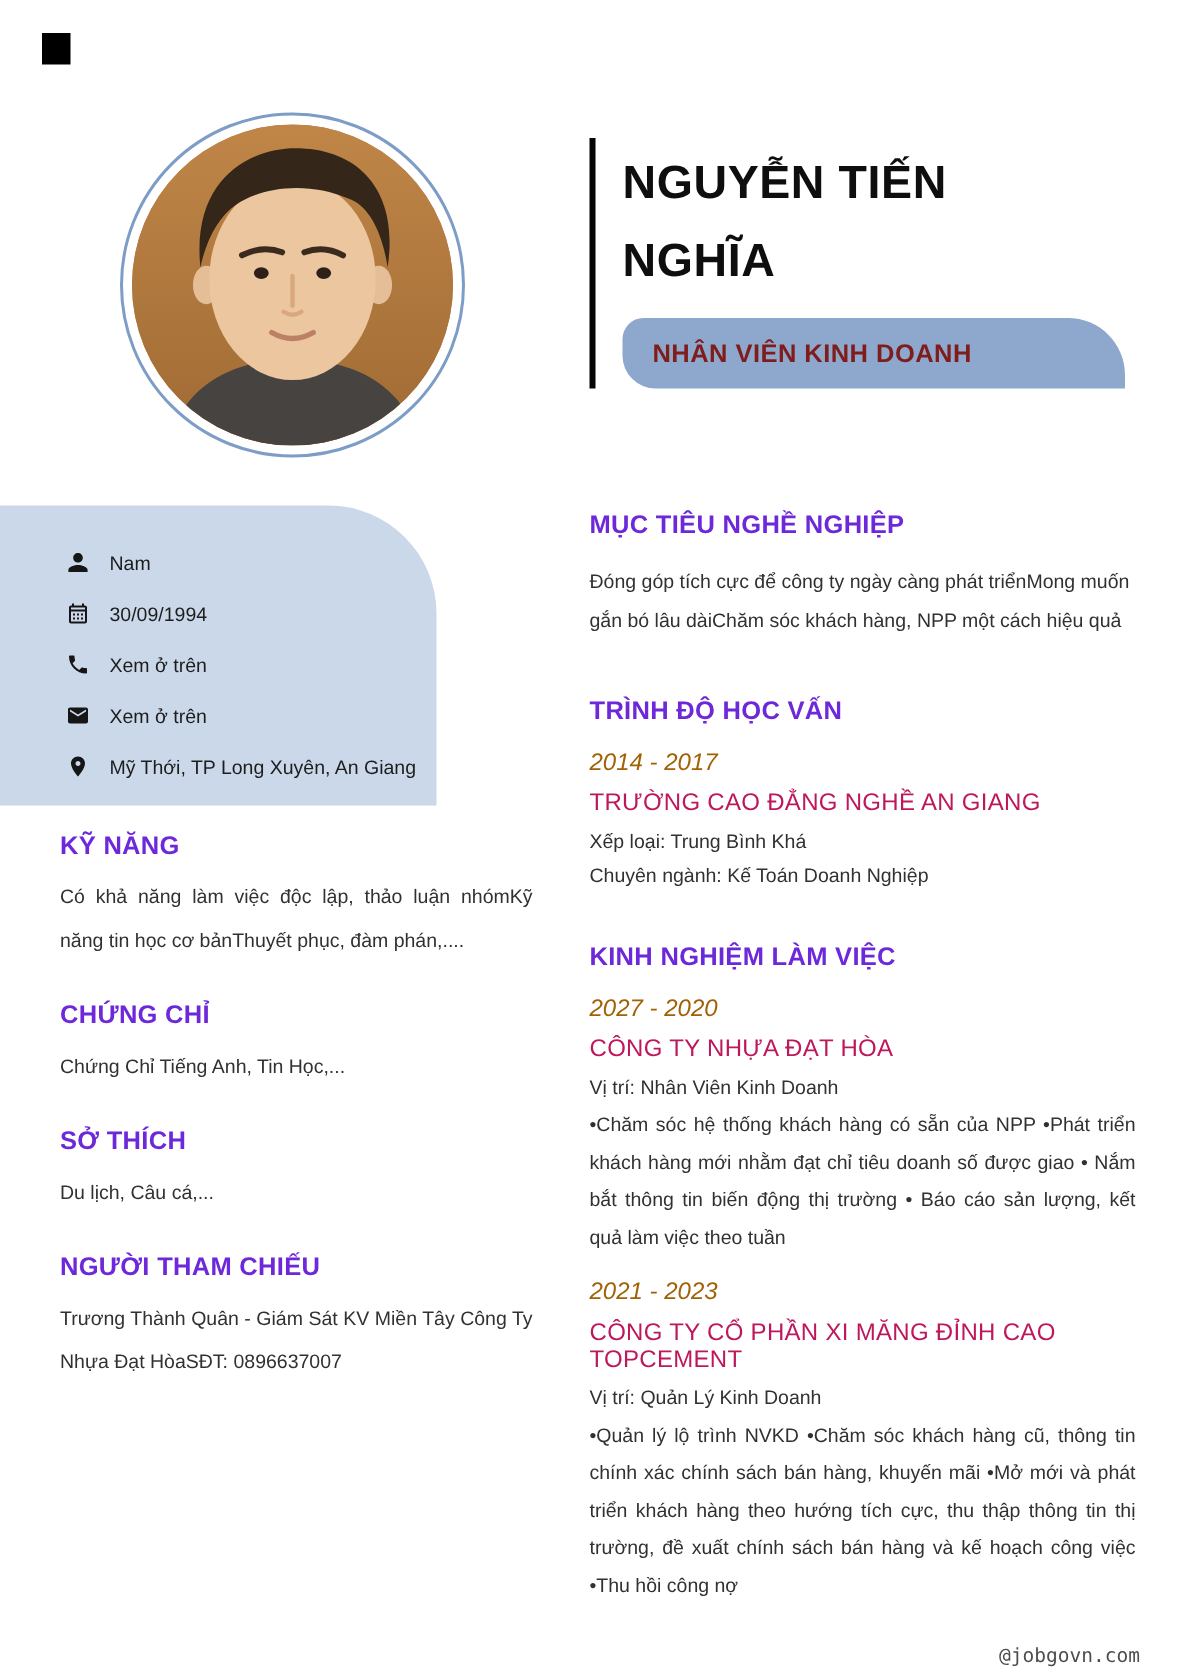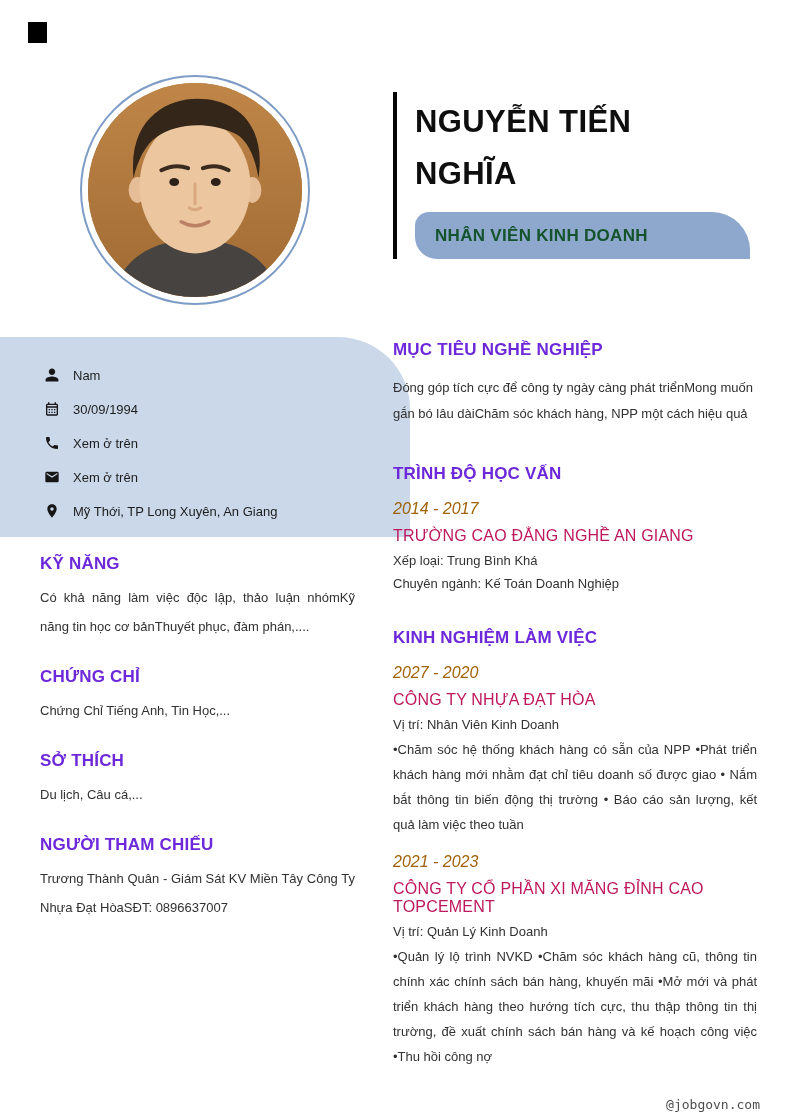--- a/index.html
+++ b/index.html
@@ -18,24 +18,24 @@
   .photo svg { display:block; }
 
   
   .name-bar { position:absolute; left:393px; top:78px; width:4px; height:167px; background:#050505; }
   .name { position:absolute; left:415px; top:82px; width:345px;
     font-size:31px; font-weight:700; color:#0e0e0e; line-height:52px; letter-spacing:.4px; }
   .name span { display:block; }
   .banner { position:absolute; left:415px; top:198px; width:335px; height:47px;
     background:#8da8cc; border-radius:14px 38px 0 22px;
     display:flex; align-items:center; padding-left:20px; }
-  .banner-text { font-size:17px; font-weight:700; color:#14532d; letter-spacing:.3px; }
+  .banner-text { font-size:17px; font-weight:700; color:#7f1d1d; letter-spacing:.3px; }
 
   
-  .info-box { position:absolute; left:0; top:323px; width:410px; height:200px;
+  .info-box { position:absolute; left:0; top:323px; width:291px; height:200px;
     background:#cbd8ea; border-radius:0 72px 0 0; padding:21px 0 0 44px; }
   .info-item { display:flex; align-items:center; height:34px; }
   .info-icon { width:16px; height:16px; margin-right:13px; flex:0 0 auto; color:#161616; }
   .info-icon svg { display:block; width:16px; height:16px; fill:currentColor; }
   .info-text { font-size:13px; color:#1d1d1d; }
 
   
   .sec-title { font-size:17px; font-weight:700; color:#6d28d9; letter-spacing:.2px; }
 
   

